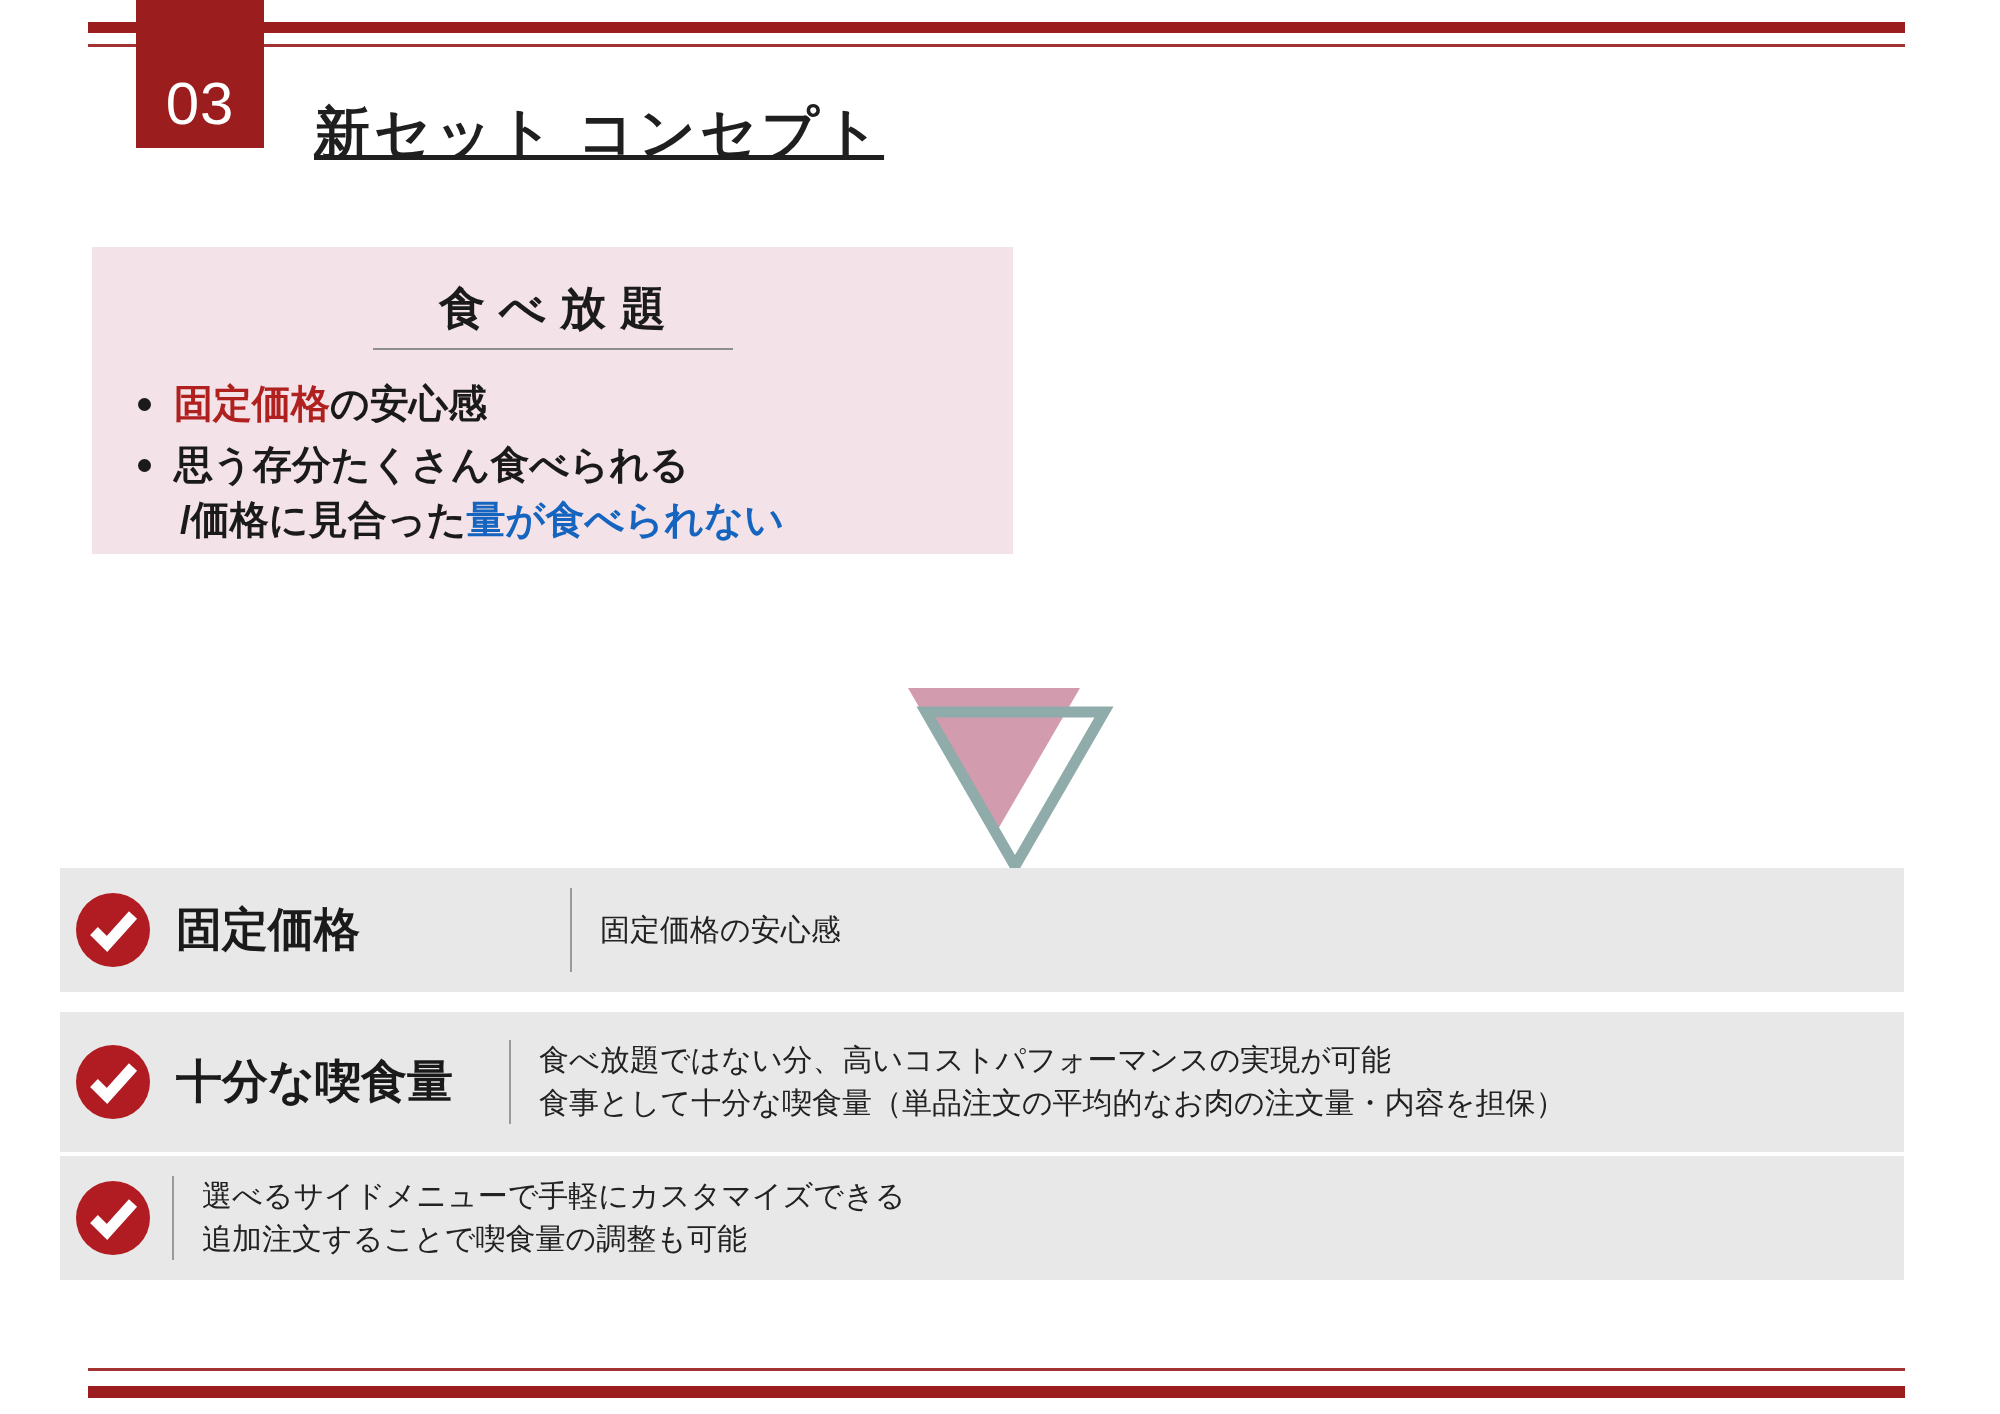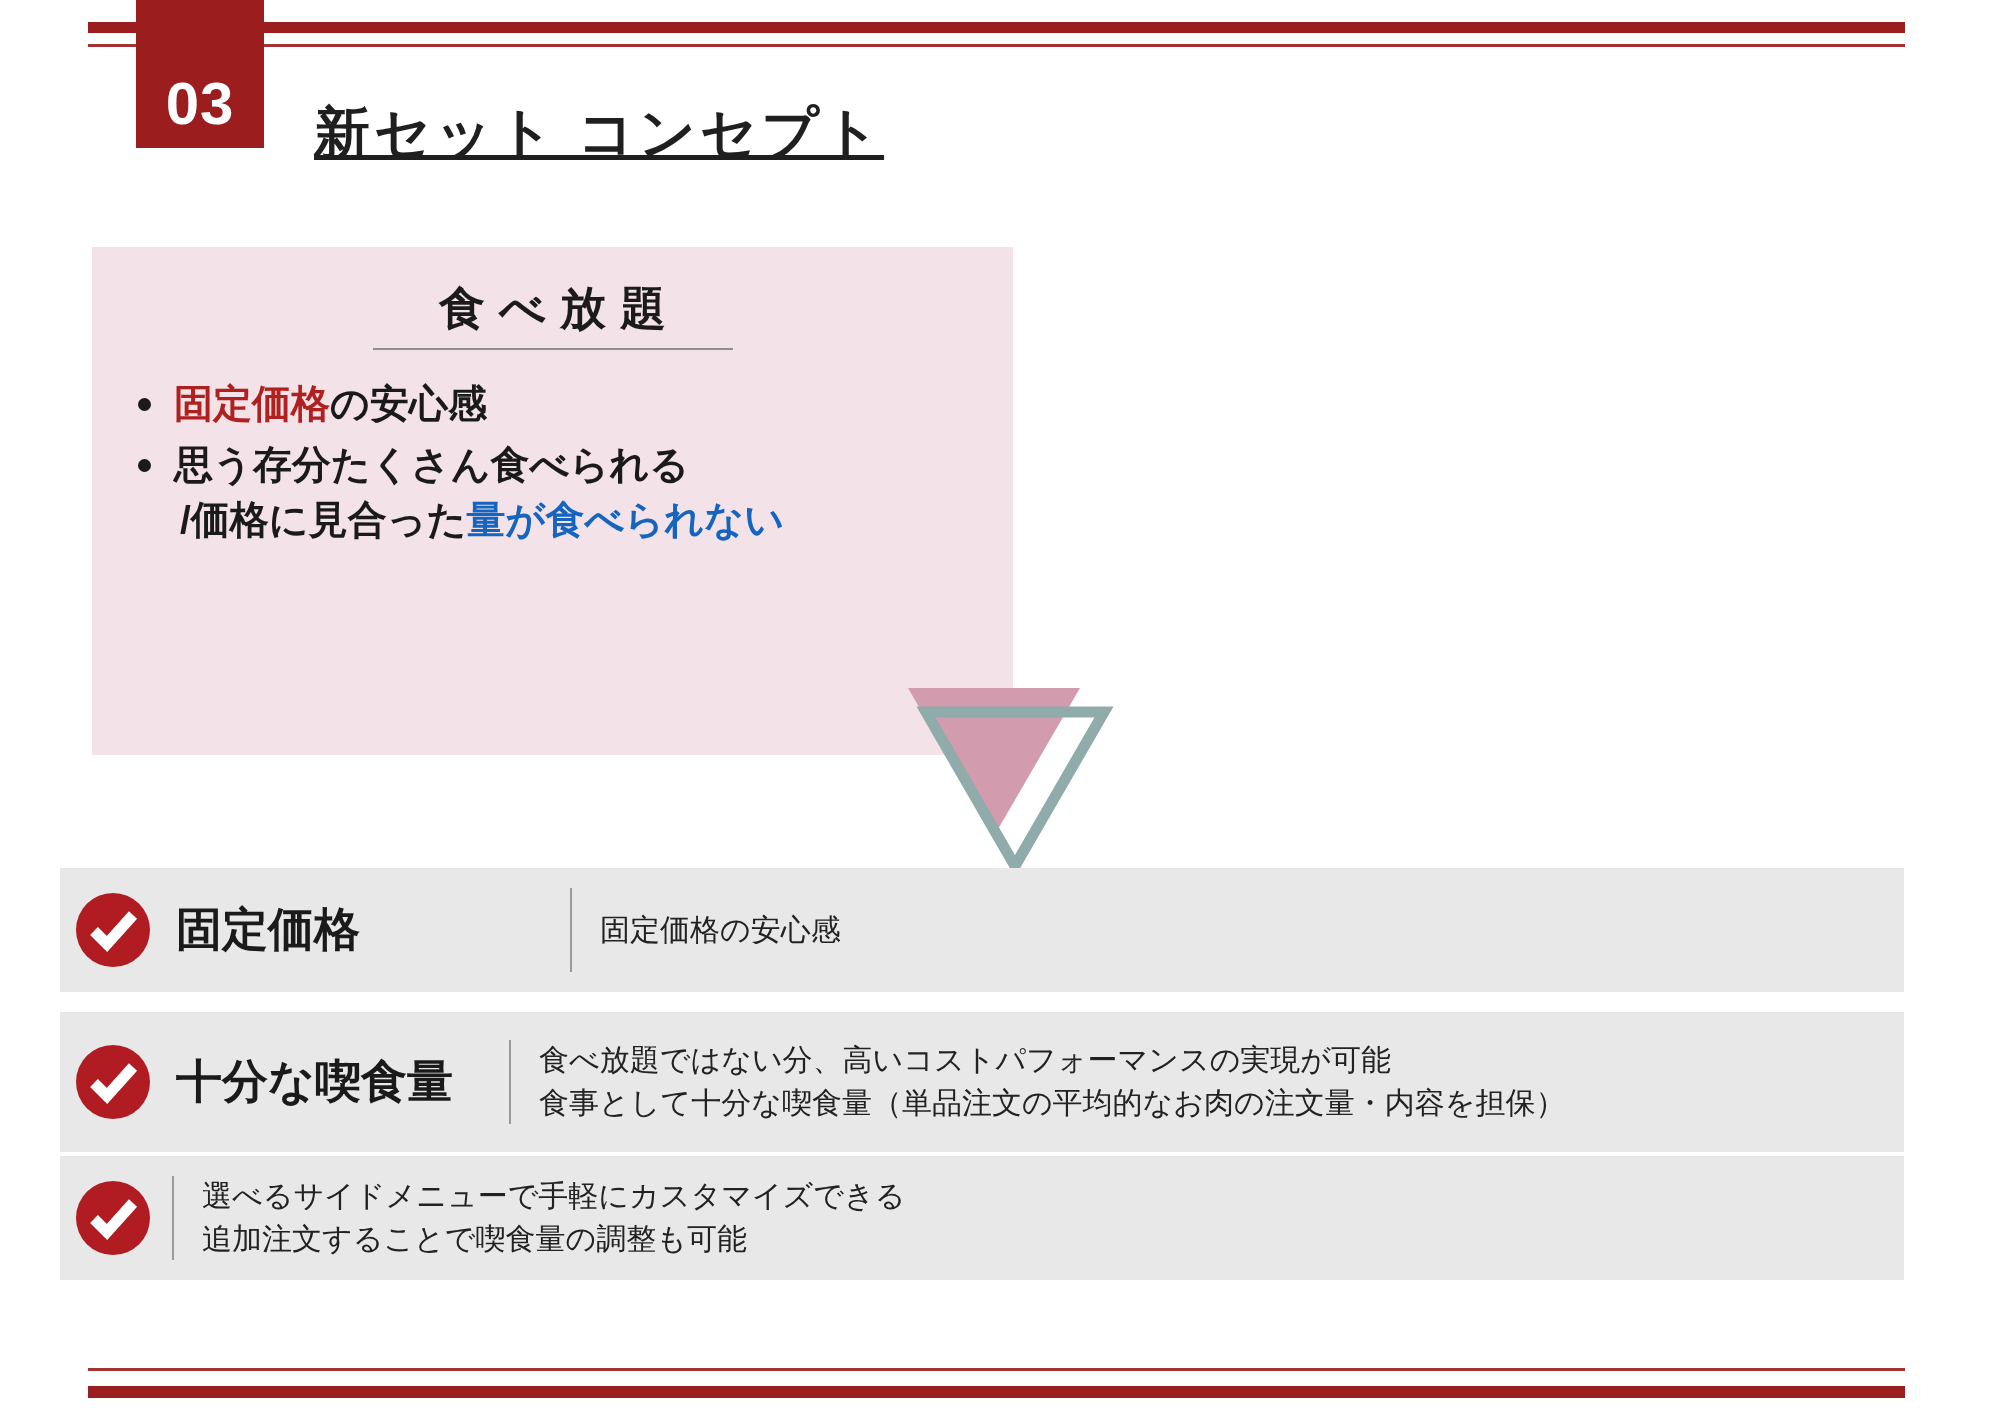--- a/index.html
+++ b/index.html
@@ -46,21 +46,21 @@
     background: #9c1d1d;
     display: flex;
     align-items: flex-end;
     justify-content: center;
     padding-bottom: 14px;
     box-sizing: border-box;
   }
   #section-number {
     color: #ffffff;
     font-size: 60px;
-    font-weight: bold;
+    font-weight: normal;
     letter-spacing: 1px;
     line-height: 1;
   }
   #slide-title {
     position: absolute;
     left: 314px;
     top: 58px;
     font-size: 56px;
     font-weight: bold;
     letter-spacing: 4px;
@@ -70,20 +70,21 @@
   }
 
   
   #comparison {
     position: absolute;
     left: 92px;
     top: 247px;
     width: 1812px;
     height: 508px;
     display: flex;
+    flex-direction: column;
   }
   .panel {
     box-sizing: border-box;
     position: relative;
   }
   #panel-left {
     width: 921px;
     background: #f3e2e7;
     padding: 36px 30px 0 30px;
   }

